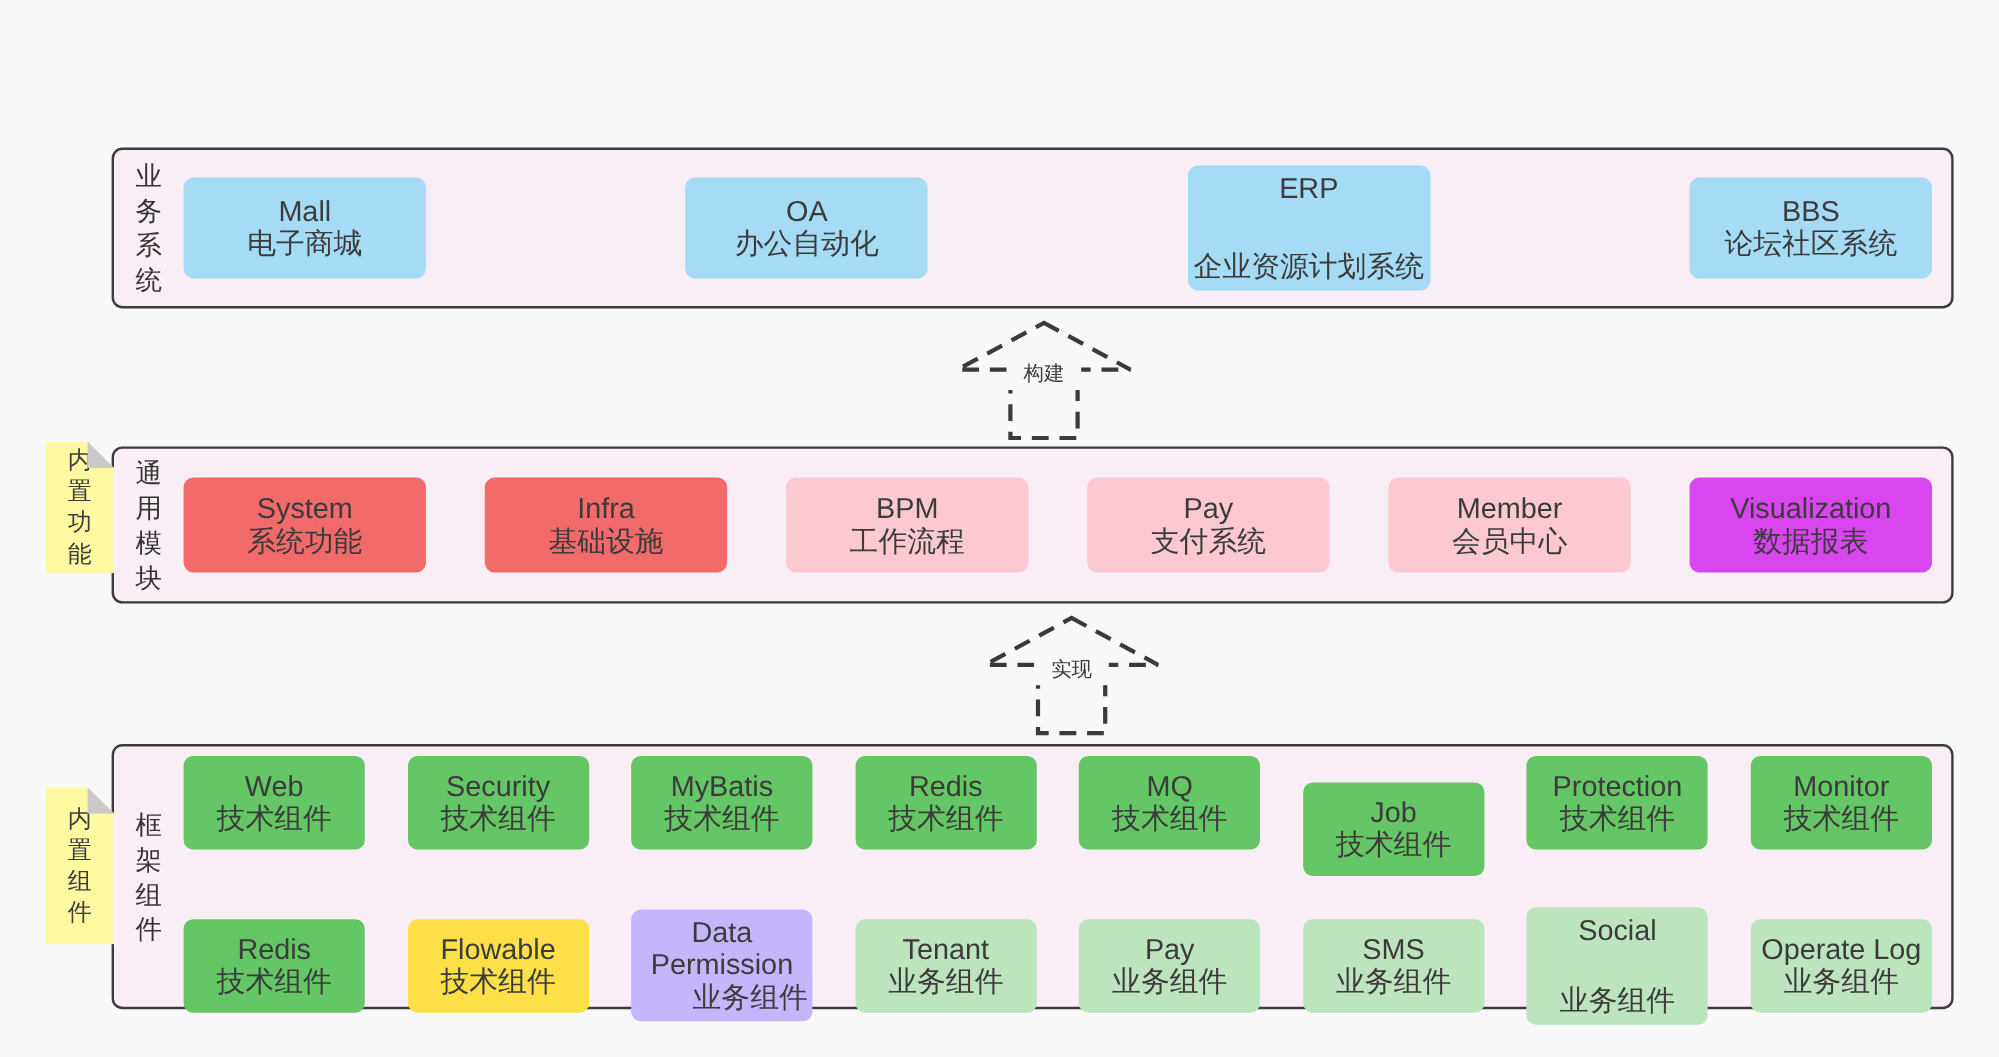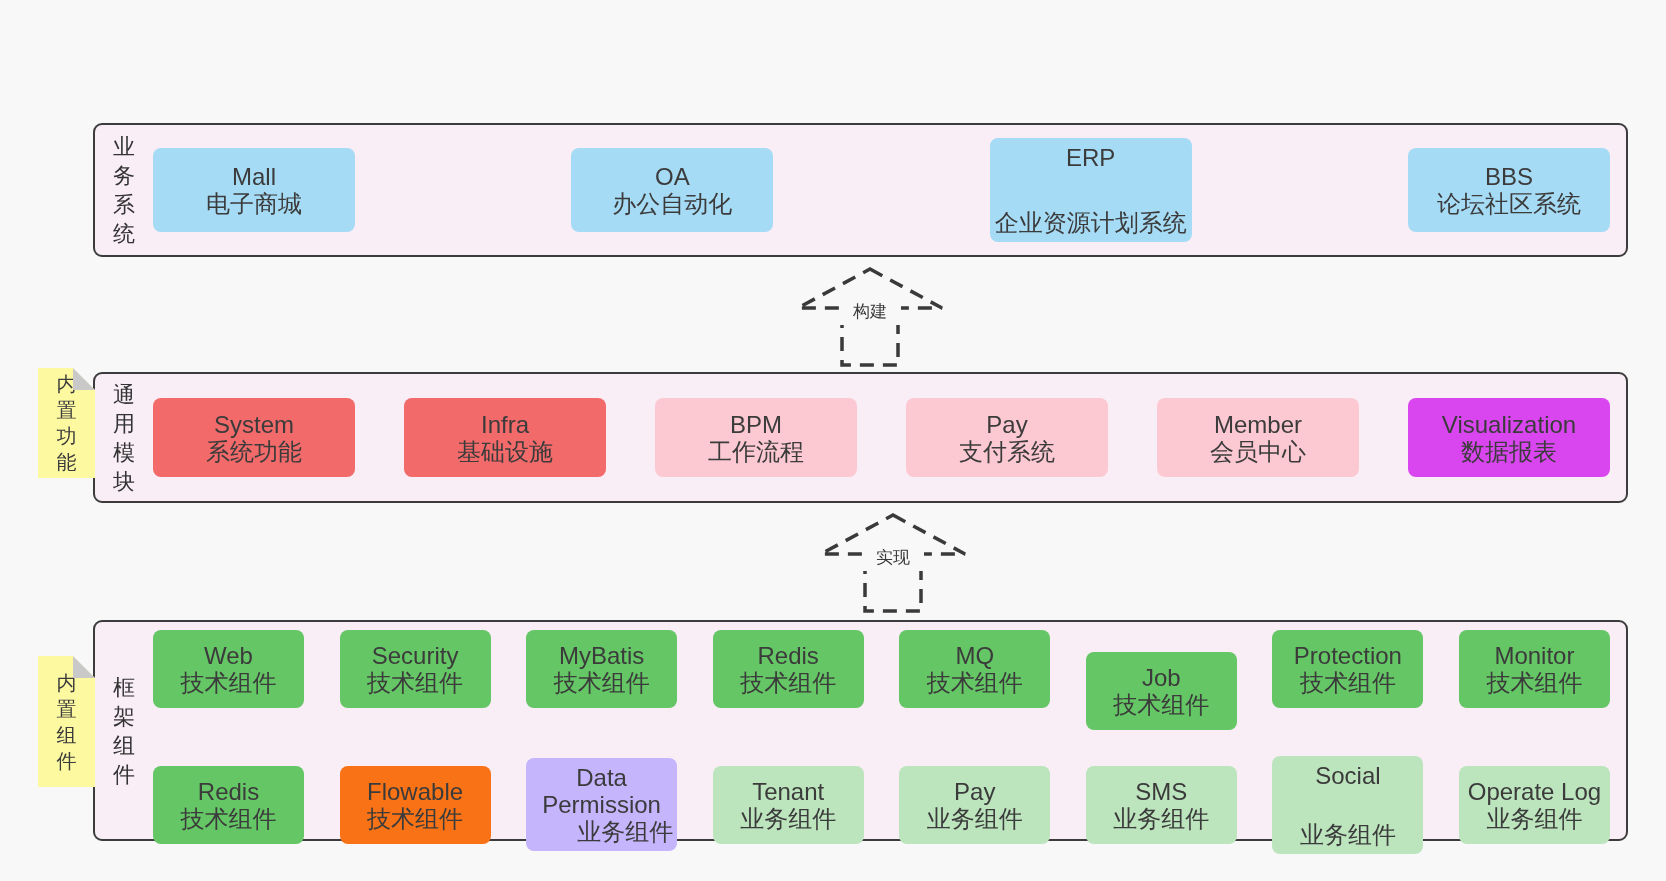--- a/index.html
+++ b/index.html
@@ -179,21 +179,21 @@
           <div class="box" style="background: rgb(101, 198, 101);">
             <div>Monitor</div>
             <div>技术组件</div>
           </div>
         </div>
         <div class="row cols-8">
           <div class="box" style="background: rgb(101, 198, 101);">
             <div>Redis</div>
             <div>技术组件</div>
           </div>
-          <div class="box" style="background: #f97316;">
+          <div class="box" style="background: #fde047;">
             <div>Flowable</div>
             <div>技术组件</div>
           </div>
           <div class="box" style="background: #c4b5fd; align-items: flex-end;">
             <div>Data Permission</div>
             <div>业务组件</div>
           </div>
           <div class="box" style="background: rgb(188, 228, 189);">
             <div>Tenant</div>
             <div>业务组件</div>

